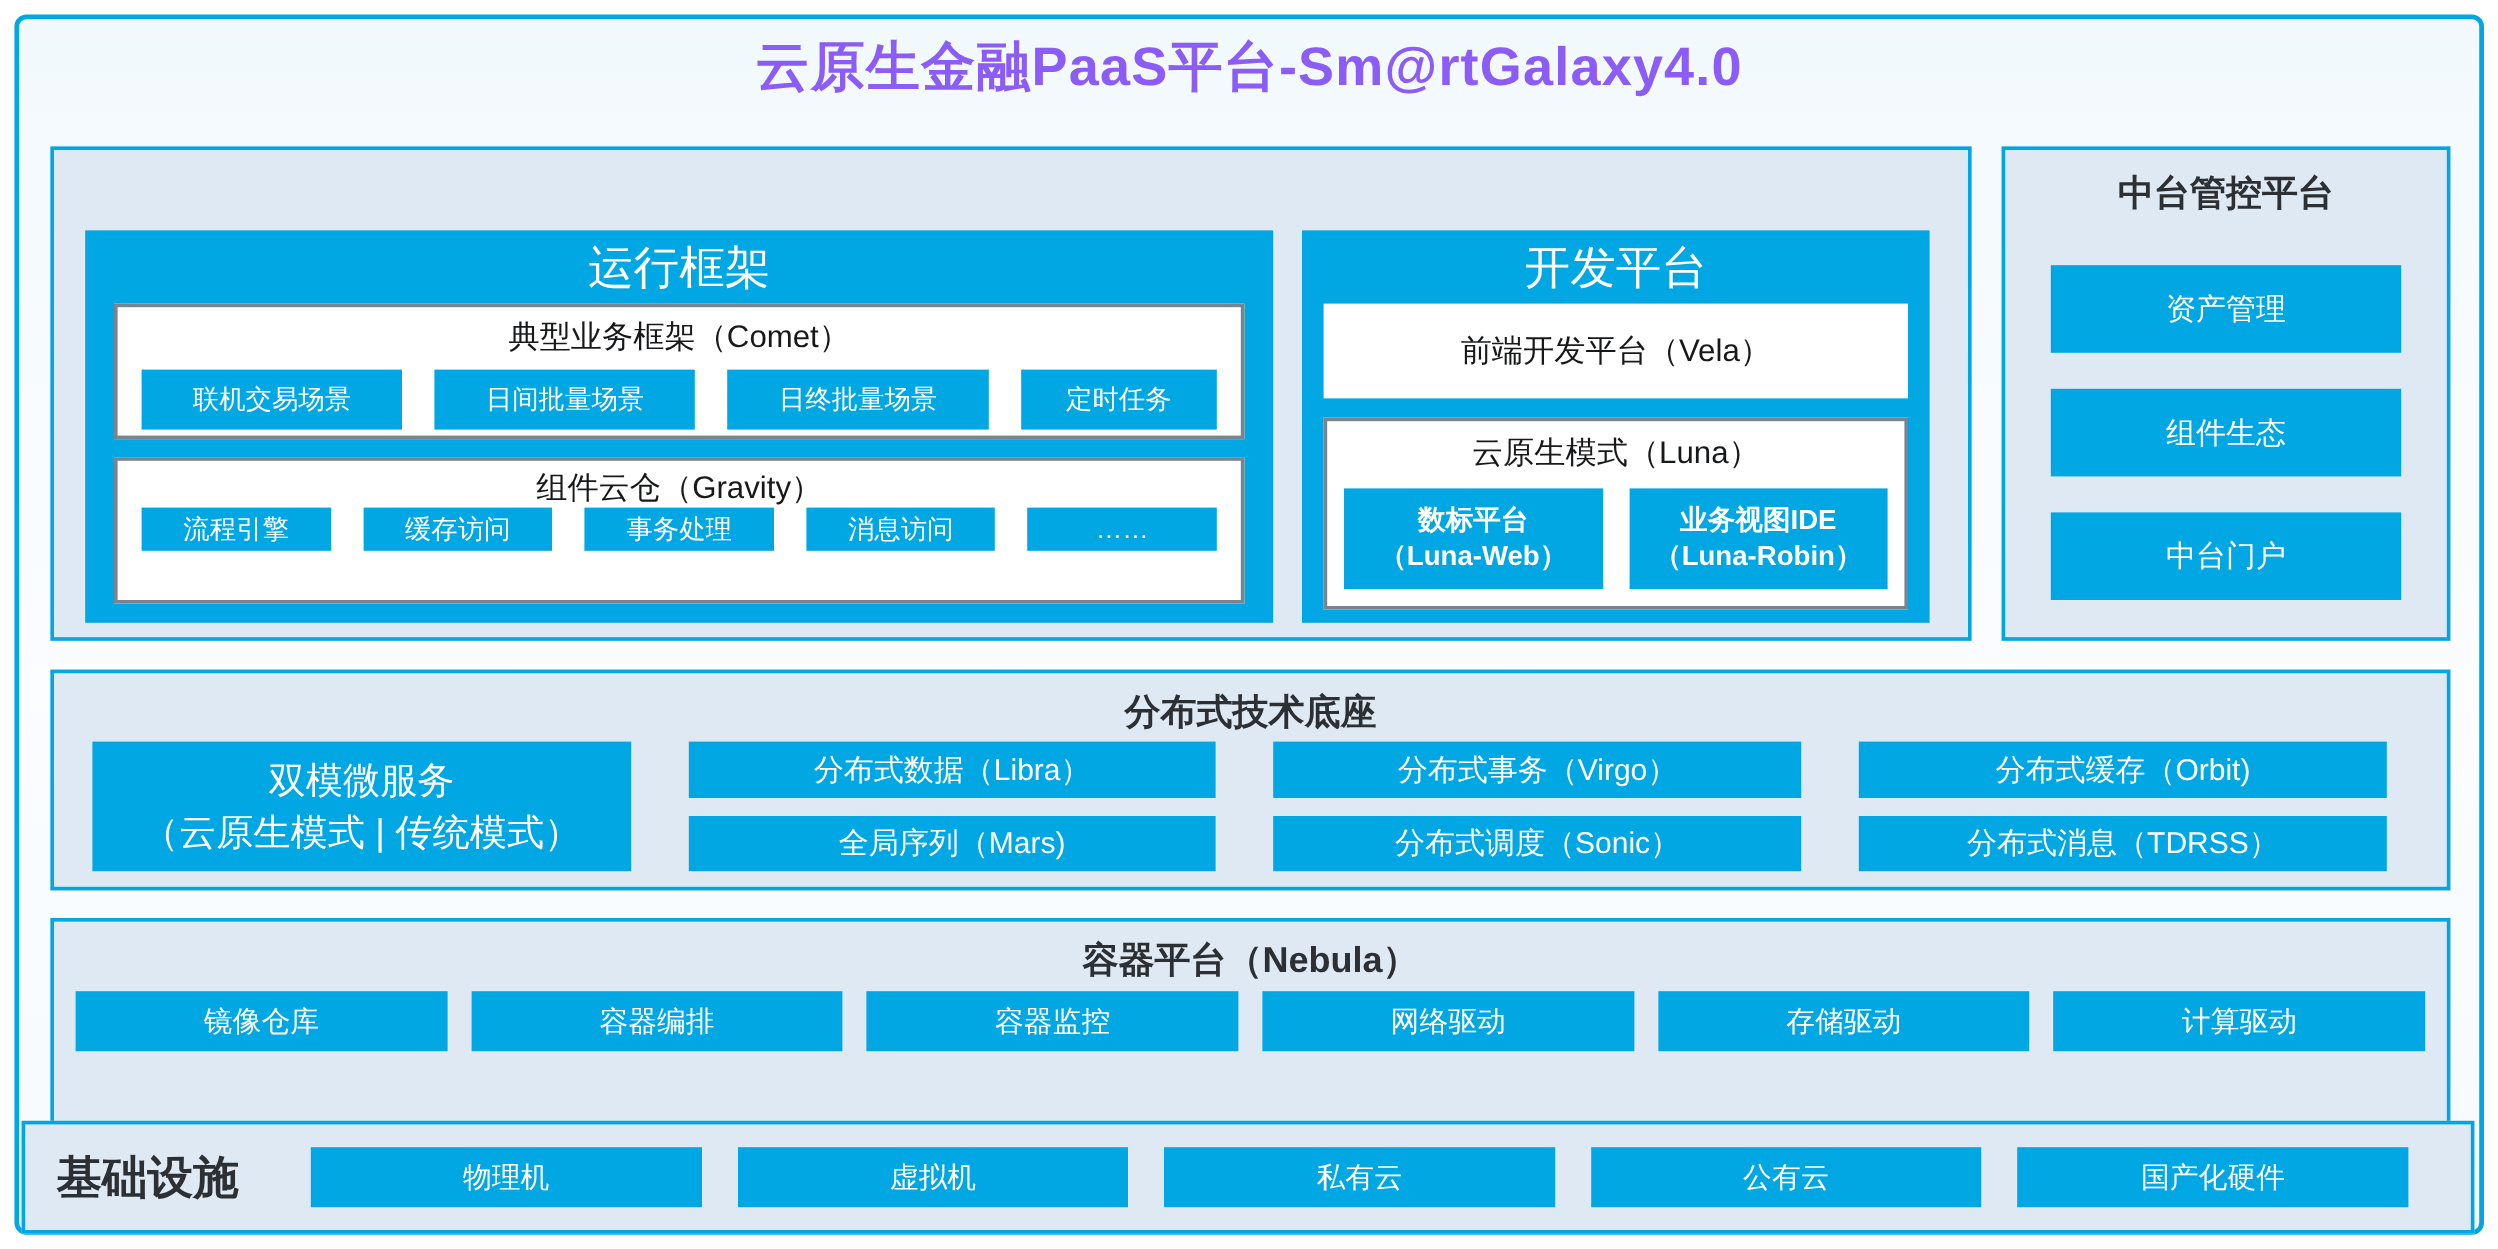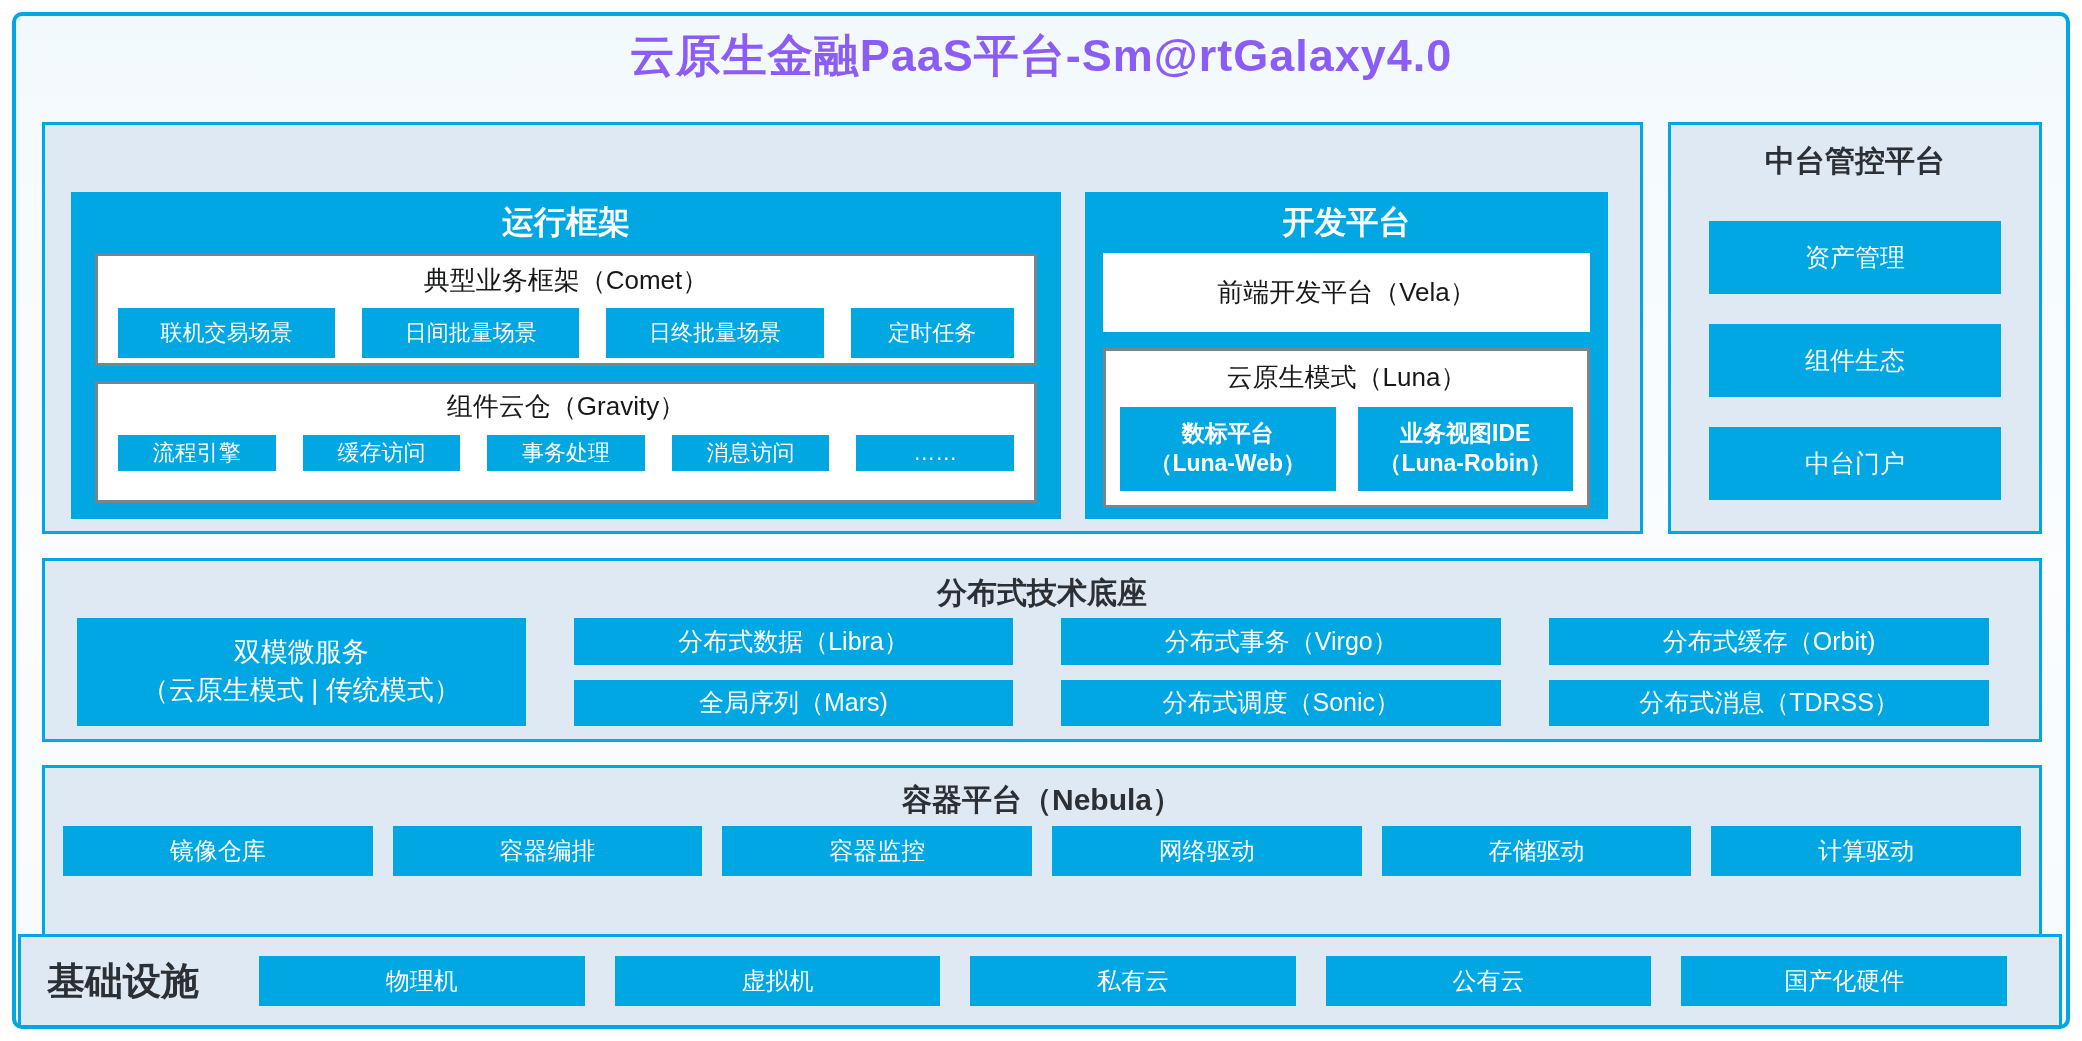--- a/index.html
+++ b/index.html
@@ -23,47 +23,47 @@
   #panel-nebula{left:42px;top:765px;width:2000px;height:179px;}
   #panel-infra{left:18px;top:934px;width:2044px;height:94px;display:flex;align-items:center;padding:0 52px 0 26px;}
   .sec-header{font-weight:700;font-size:30px;color:var(--ink);white-space:nowrap;}
   #panel-lowcode .sec-header{position:absolute;top:16px;left:0;width:1990px;text-align:right;}
   #panel-mid .sec-header{position:absolute;top:16px;left:0;width:100%;text-align:center;}
   #panel-dist .sec-header,#panel-nebula .sec-header{position:absolute;top:12px;left:0;width:100%;text-align:center;}
   .block{position:absolute;background:var(--blue);}
   #block-runtime{left:26px;top:67px;width:990px;height:327px;}
   #block-dev{left:1040px;top:67px;width:523px;height:327px;}
   .block-header{height:62px;display:flex;align-items:center;justify-content:center;
-                color:#fff;font-size:32px;font-weight:700;}
+                color:#fff;font-size:38px;font-weight:400;}
   .wbox{position:absolute;background:#fff;}
   .wbox.bordered{border:3px solid var(--grey);}
   .wbox-title{text-align:center;font-size:26px;color:var(--box-ink);font-weight:500;line-height:36px;padding-top:6px;white-space:nowrap;}
   #box-comet{left:24px;width:942px;top:61px;height:113px;}
   #box-gravity{left:24px;width:942px;top:189px;height:122px;}
   .btn{background:var(--blue);color:#fff;display:flex;align-items:center;justify-content:center;
        font-size:22px;text-align:center;white-space:nowrap;}
   .btn-row{display:flex;gap:27px;padding:0 20px;}
   #box-comet .btn-row{margin-top:10px;height:50px;}
   #box-comet .btn{flex:1.33;}
   #box-comet .btn:last-child{flex:1;}
   #box-gravity .wbox-title{padding-top:5px;line-height:34px;}
-  #box-gravity .btn-row{margin-top:12px;height:36px;}
+  #box-gravity .btn-row{height:36px;}
   #box-gravity .btn{flex:1;}
   #block-dev .wbox{left:18px;width:487px;}
   #box-vela{top:61px;height:79px;display:flex;align-items:center;justify-content:center;
             font-size:26px;color:var(--box-ink);font-weight:500;}
   #box-luna{top:156px;height:160px;}
   #box-luna .wbox-title{padding-top:8px;}
   #box-luna .btn-row{margin-top:12px;height:84px;padding:0 14px;gap:22px;}
   #box-luna .btn{flex:1;}
   .btn.two-line{flex-direction:column;line-height:1.3;font-size:23px;font-weight:bold;}
   .mid-stack{position:absolute;top:96px;left:0;right:0;display:flex;flex-direction:column;gap:30px;}
   .mid-stack .btn{margin:0 38px;height:73px;font-size:25px;}
   .dist-row{position:absolute;left:32px;right:50px;top:57px;bottom:13px;display:flex;gap:48px;}
-  .btn.tall{flex:1.02;flex-direction:column;font-size:27px;line-height:1.4;}
+  .btn.tall{flex:1.02;flex-direction:column;font-size:31px;line-height:1.4;}
   .dist-col{flex:1;display:flex;flex-direction:column;gap:15px;}
   .dist-col .btn{flex:1;font-size:25px;}
   .nebula-row{position:absolute;left:18px;right:18px;top:58px;height:50px;display:flex;gap:20px;}
   .nebula-row .btn{flex:1;font-size:24px;}
   .infra-label{font-size:38px;font-weight:700;color:var(--ink);margin-right:60px;white-space:nowrap;}
   .infra-btns{flex:1;display:flex;gap:30px;height:50px;}
   .infra-btns .btn{flex:1;font-size:24px;}
 </style>
 </head>
 <body>

